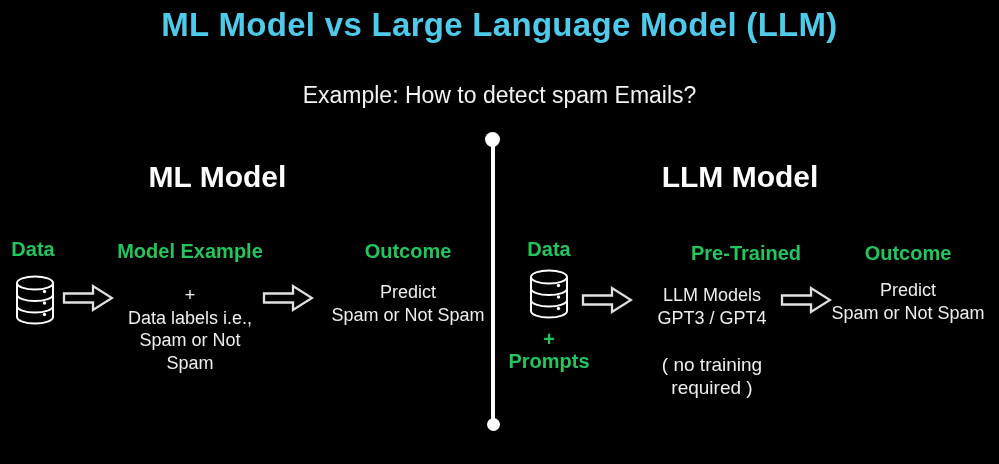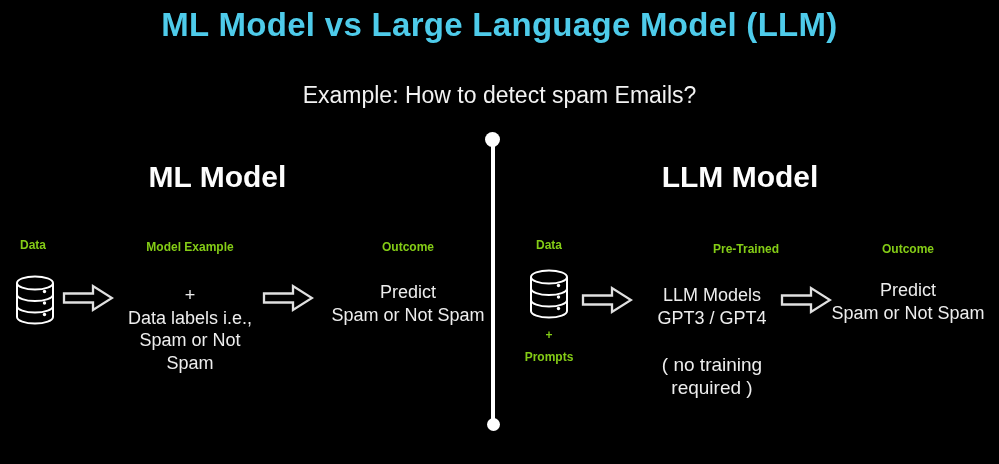--- a/index.html
+++ b/index.html
@@ -18,21 +18,21 @@
     font-size:33px;font-weight:700;
     letter-spacing:.3px;
   }
   .page-subtitle{
     top:82px;left:0;width:100%;
     font-size:23px;font-weight:400;color:#f2f2f2;
   }
   .section-heading{
     font-size:30px;font-weight:600;color:#fdfdfd;
   }
-  .col-label{font-size:12px;font-weight:700;color:#84cc16;}
+  .col-label{font-size:20px;font-weight:700;color:#22c55e;}
   .col-body{font-size:18px;font-weight:400;color:#ededed;line-height:22.5px;}
   .col-body span{display:block;}
   .note{font-size:19px;line-height:23px;}
   .divider-line{
     left:491px;top:139px;width:4px;height:288px;
     background:#fff;border-radius:2px;
   }
   .divider-dot-top{
     left:485px;top:132px;width:15px;height:15px;
     background:#fff;border-radius:50%;

